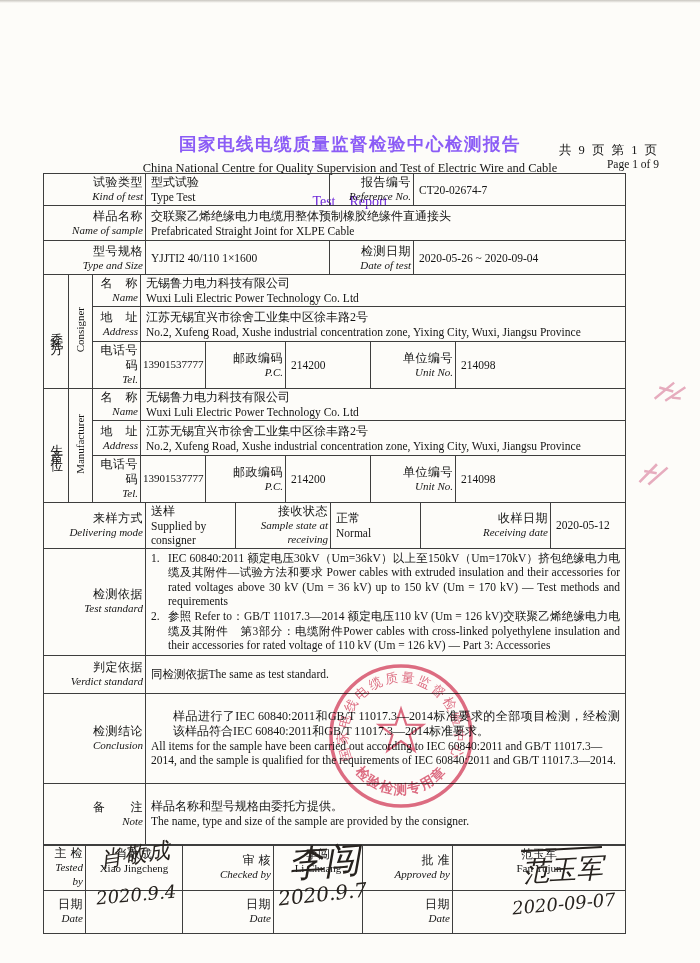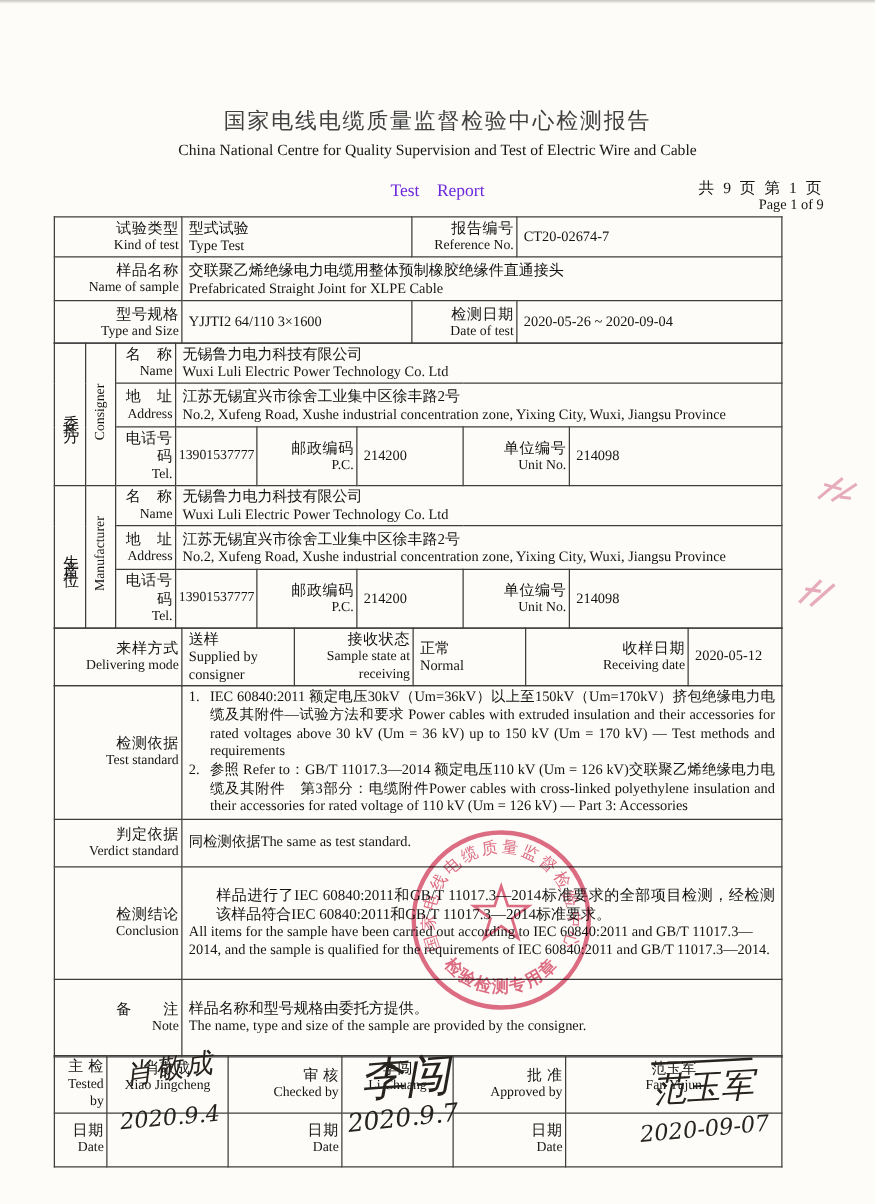--- a/index.html
+++ b/index.html
@@ -2,36 +2,36 @@
 <html><head>
 <meta charset="utf-8">
 <style>
   html,body{margin:0;padding:0;}
   body{background:#fdfcf9;font-family:"Liberation Serif","DejaVu Serif",serif;color:#151515;}
   .page{position:relative;width:700px;height:963px;background:#fdfcf9;overflow:hidden;}
   .scan-edge{position:absolute;left:0;top:0;width:700px;height:3px;background:linear-gradient(#c9c6c0,rgba(255,255,255,0));}
 
   
   .hdr{position:absolute;left:0;top:84px;width:700px;text-align:center;}
-  .hdr .t-cn{font-size:17.5px;font-weight:normal;letter-spacing:1.5px;color:#404040;}
+  .hdr .t-cn{font-size:17.5px;font-weight:bold;letter-spacing:1.5px;color:#8b5cf6;margin-top:48px;}
   .hdr .t-en{font-size:12.5px;margin-top:5px;color:#161616;}
   .hdr .t-sub{font-size:14px;margin-top:18px;white-space:pre;color:#6d28d9;}
   .pagination{position:absolute;right:41px;top:143px;text-align:right;line-height:1.2;}
   .pagination .p-cn{font-size:12.5px;letter-spacing:2px;}
   .pagination .p-en{font-size:11.5px;}
 
   
   .twrap{position:absolute;left:43px;top:173px;width:582px;}
   table{border-collapse:collapse;table-layout:fixed;width:582px;}
   table + table{margin-top:-1.5px;}
   td{border:1.5px solid #3e3e3e;padding:1px 5px;font-size:11.5px;line-height:1.25;
      color:#141414;vertical-align:middle;overflow:hidden;}
   .lc{text-align:right;padding:1px 2px;}
   .lc .cn{font-size:12px;letter-spacing:0.5px;}
-  .lc .en{font-size:11px;}
+  .lc .en{font-size:11px;font-style:italic;}
   .vc .cn{font-size:12px;}
   .vc .en{font-size:11.5px;}
   .vgroup{text-align:center;padding:0;}
   .vtext{writing-mode:vertical-lr;text-orientation:upright;font-size:12.5px;letter-spacing:5px;
          display:inline-block;}
   .rtext{writing-mode:vertical-rl;transform:rotate(180deg);font-size:11px;display:inline-block;
          white-space:nowrap;}
   .just{text-align:justify;margin-left:22px;}
   .std-item{display:flex;margin:1px 0;}
   .std-num{width:17px;flex:none;}
@@ -97,21 +97,21 @@
         <td class="vc" colspan="3">
           <div class="cn">交联聚乙烯绝缘电力电缆用整体预制橡胶绝缘件直通接头</div>
           <div class="en">Prefabricated Straight Joint for XLPE Cable</div>
         </td>
       </tr>
       <tr style="height:34px">
         <td class="lc">
           <div class="cn">型号规格</div>
           <div class="en">Type and Size</div>
         </td>
-        <td class="vc">YJJTI2 64/110 3×1600</td>
+        <td class="vc">YJJTI2 40/110 1×1600</td>
         <td class="lc">
           <div class="cn">检测日期</div>
           <div class="en">Date of test</div>
         </td>
         <td class="vc">2020-05-26 ~ 2020-09-04</td>
       </tr>
     </tbody>
       </table>
 
     <table>

